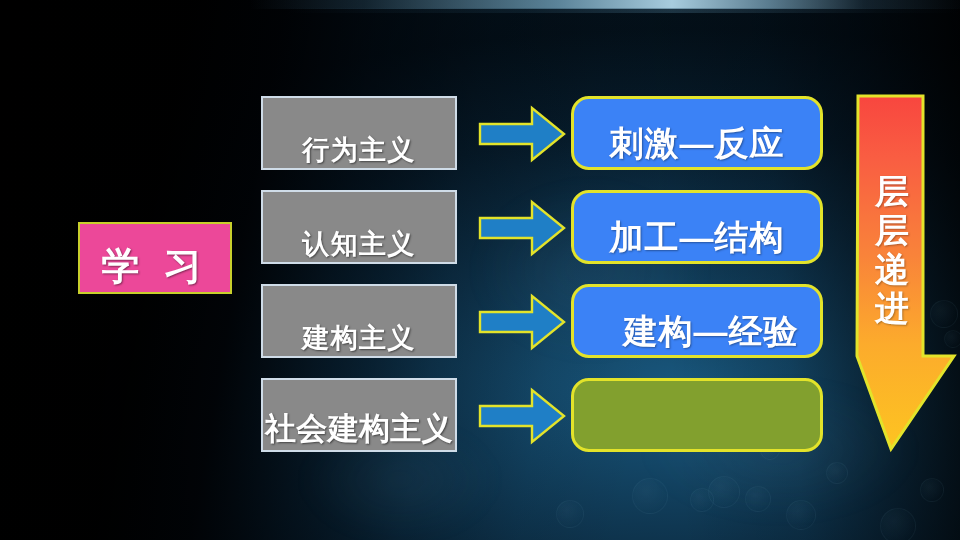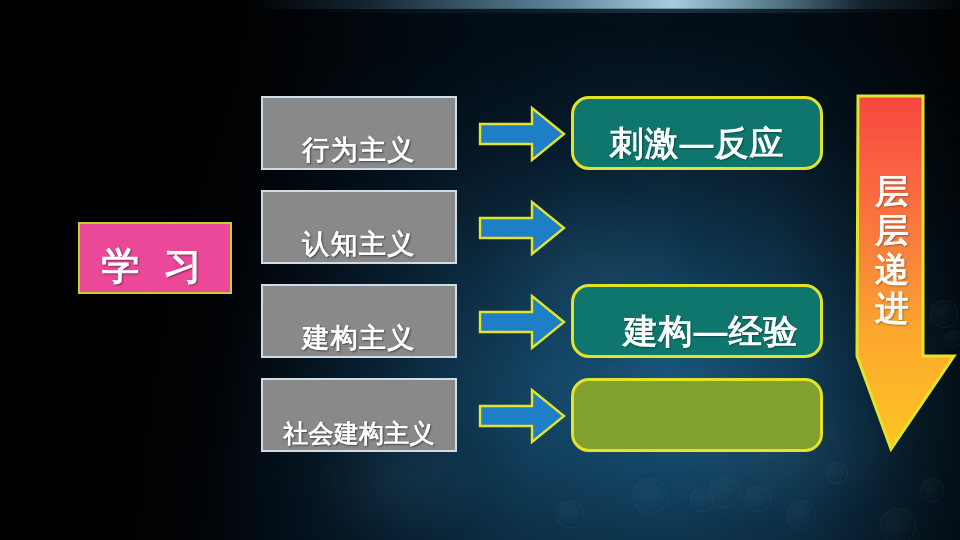--- a/index.html
+++ b/index.html
@@ -115,27 +115,27 @@
   
   .gray-box {
     background: #898989;
     border: 2px solid #cfdce8;
     color: #ffffff;
     font-size: 27px;
     letter-spacing: 0.05em;
     text-shadow: 1px 1px 2px rgba(0,0,0,0.5);
   }
   .gray-box.small {
-    font-size: 25px;
+    font-size: 31px;
     letter-spacing: 0.01em;
   }
 
   
   .green-box {
-    background: #0f766e;
+    background: #3b82f6;
     border: 3px solid #e3e32a;
     border-radius: 18px;
     color: #ffffff;
     font-size: 34px;
     letter-spacing: 0.03em;
     text-shadow: 1px 1px 2px rgba(0,0,0,0.35);
   }
   .green-box.olive {
     background: #82a02e;
   }
@@ -242,20 +242,23 @@
   <div class="h-arrow" style="left:478px; top:387px;">
     <svg width="88" height="58" viewBox="0 0 88 58">
       <polygon points="2,19 54,19 54,3 86,29 54,55 54,39 2,39" fill="#1f7fc6" stroke="#e3e32a" stroke-width="2.4" stroke-linejoin="miter"></polygon>
     </svg>
   </div>
 
   <div class="box green-box" style="left:571px; top:96px; width:252px; height:74px;">
     <span>刺激—反应</span>
   </div>
 
+  <div class="box green-box" style="left:571px; top:190px; width:252px; height:74px;">
+    <span>加工—结构</span>
+  </div>
 
   <div class="box green-box" style="left:571px; top:284px; width:252px; height:74px;padding-left:28px;">
     <span>建构—经验</span>
   </div>
 
   <div class="box green-box olive" style="left:571px; top:378px; width:252px; height:74px;">
   </div>
 
   <div class="v-arrow">
     <svg width="104" height="362" viewBox="0 0 104 362">

